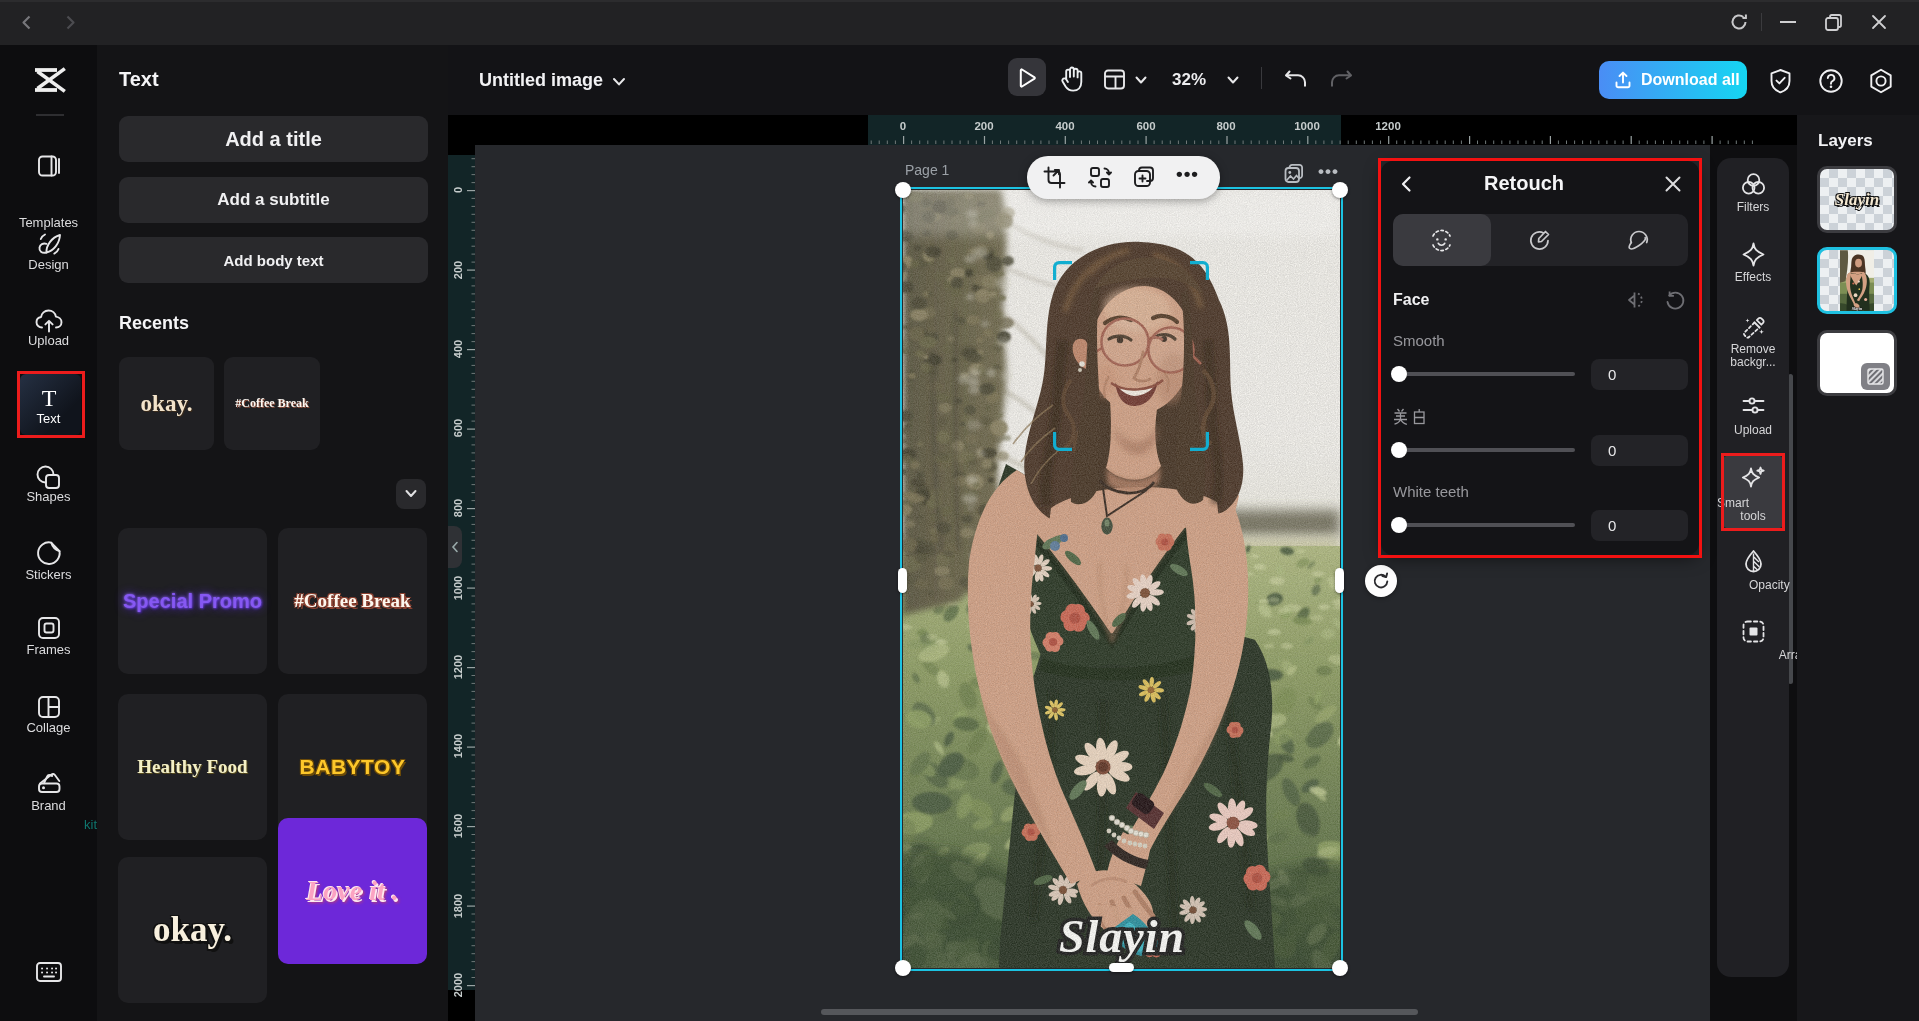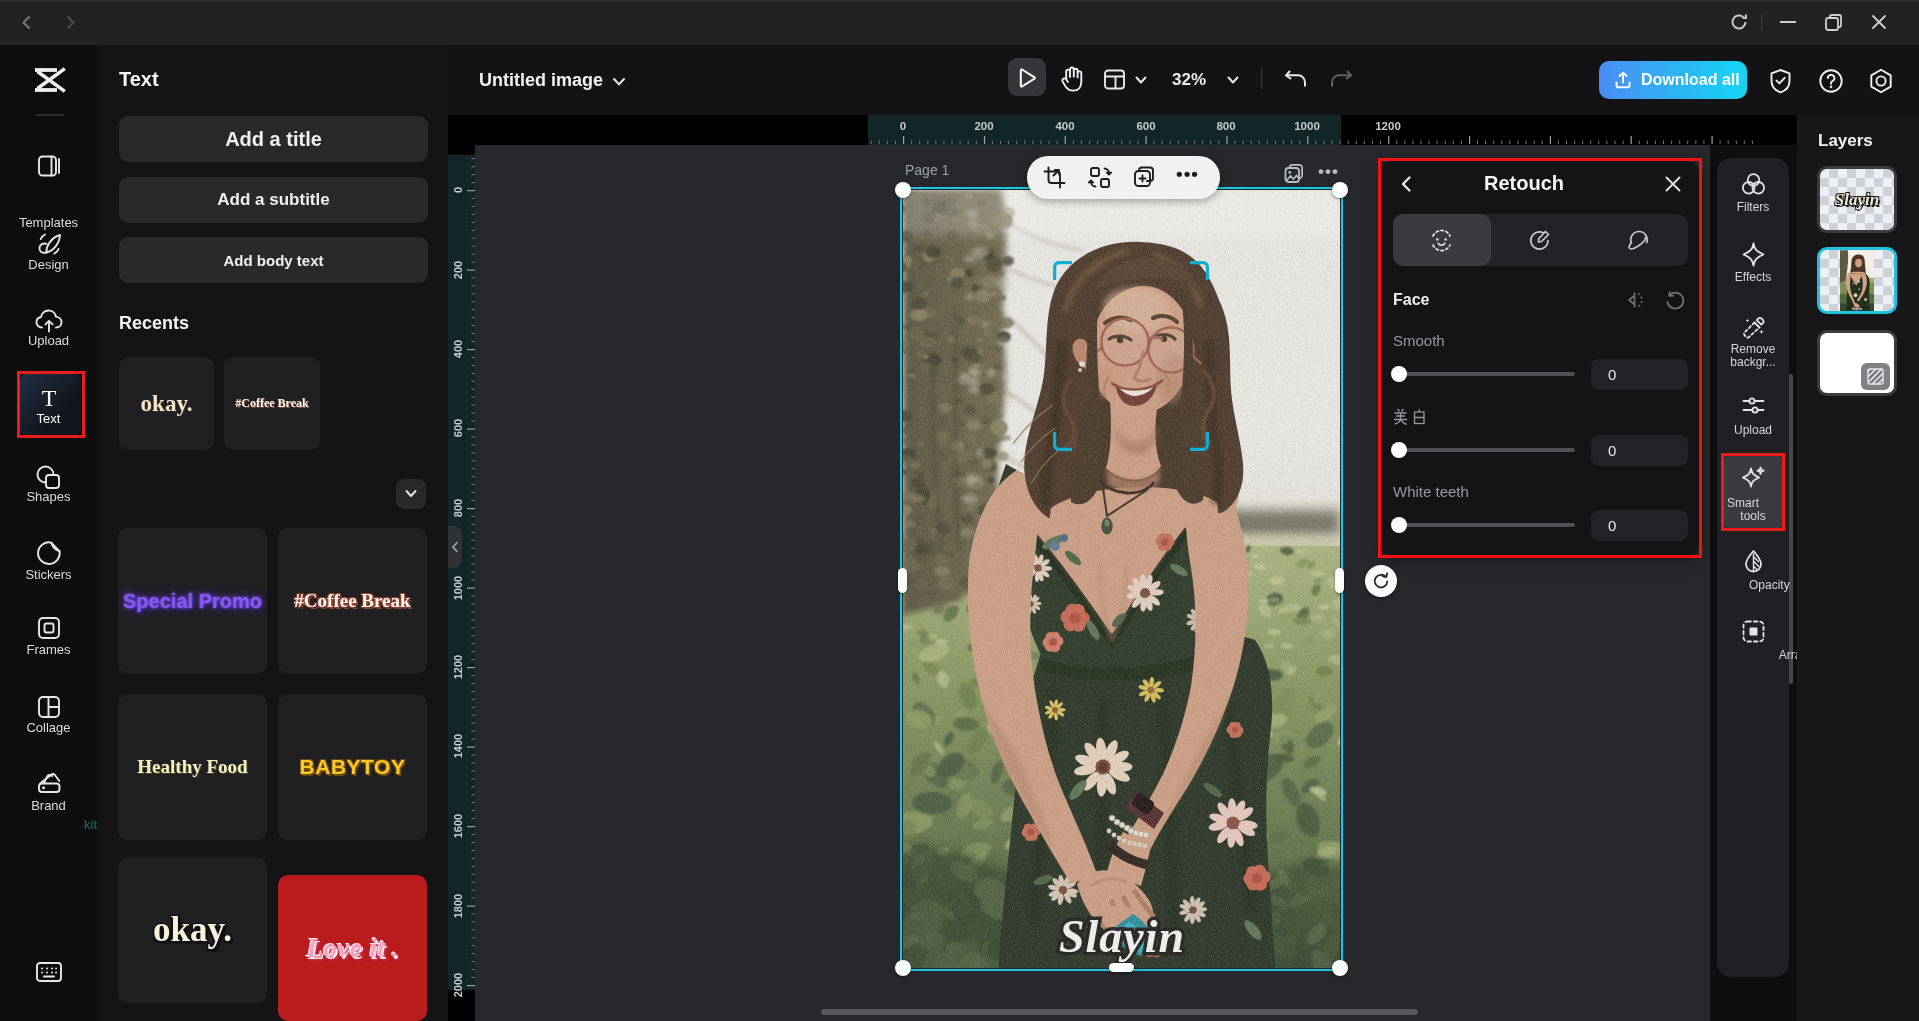--- a/index.html
+++ b/index.html
@@ -188,21 +188,21 @@
   </div>
 <div class="abs" style="left:118px;top:694px;width:149px;height:146px;border-radius:10px;background:#202023;display:flex;align-items:center;justify-content:center;">
     <span style="font-family:'Liberation Serif',serif;font-size:19px;font-weight:700;color:#f4f0c6;text-shadow:1px 1px 0 #55491c;">Healthy Food</span>
   </div>
 <div class="abs" style="left:278px;top:694px;width:149px;height:146px;border-radius:10px;background:#202023;display:flex;align-items:center;justify-content:center;">
     <span style="font-size:21px;font-weight:800;letter-spacing:0.5px;color:#fdc72a;text-shadow:1.5px 1.5px 0 #6b4a08,-1px -1px 0 #6b4a08,1px -1px 0 #6b4a08,-1px 1px 0 #6b4a08;">BABYTOY</span>
   </div>
 <div class="abs" style="left:118px;top:857px;width:149px;height:146px;border-radius:10px;background:#202023;display:flex;align-items:center;justify-content:center;">
     <span style="font-family:'Liberation Serif',serif;font-size:35px;font-weight:700;color:#f8f0de;text-shadow:2px 2px 0 #111,-1.5px -1.5px 0 #111,1.5px -1.5px 0 #111,-1.5px 1.5px 0 #111,3px 3px 0 #111;">okay.</span>
   </div>
-<div class="abs" style="left:278px;top:875px;width:149px;height:146px;border-radius:10px;background:#b91c1c;display:flex;align-items:center;justify-content:center;">
+<div class="abs" style="left:278px;top:818px;width:149px;height:146px;border-radius:10px;background:#6d28d9;display:flex;align-items:center;justify-content:center;">
     <span style="font-family:'Liberation Serif',serif;font-style:italic;font-size:28px;font-weight:700;color:#fba3c2;text-shadow:1.5px 1.5px 0 #fde8ef,-1px -1px 0 #fde8ef,2.5px 2.5px 3px #c2426a;">Love it .</span>
   </div>
 <div class="abs" style="left:448px;top:115px;width:1262px;height:906px;background:#26282c;"></div>
 <div class="abs" style="left:1710px;top:115px;width:87px;height:906px;background:#0e0e10;"></div>
 <div class="abs" style="left:448px;top:115px;width:1349px;height:30px;background:#000;"></div>
 <div class="abs" style="left:868px;top:115px;width:473px;height:30px;background:#122527;"></div>
 <div class="abs" style="left:448px;top:115px;width:1349px;height:30px;">
     <div class="abs" style="left:425px;top:5px;width:60px;text-align:center;font-size:11.5px;font-weight:700;color:#c6cccc;">0</div>
     <div class="abs" style="left:506px;top:5px;width:60px;text-align:center;font-size:11.5px;font-weight:700;color:#c6cccc;">200</div>
     <div class="abs" style="left:587px;top:5px;width:60px;text-align:center;font-size:11.5px;font-weight:700;color:#c6cccc;">400</div>
@@ -1643,21 +1643,21 @@
     </svg>
   </div>
 <div class="abs" style="left:1717px;top:423px;width:72px;text-align:center;font-size:12px;color:#d6d6d8;">Upload</div>
 <div class="abs" style="left:1722px;top:455px;width:62px;height:74px;border-radius:8px;background:#3a3a3f;"></div>
 <div class="abs" style="left:1717px;top:464px;width:72px;display:flex;justify-content:center;">
     <svg width="27" height="27" viewBox="0 0 27 27">
       <path d="M11,4.5 c0.7,4.6 2.3,6.6 8.2,9 c-5.9,2.4 -7.5,4.4 -8.2,9 c-0.7,-4.6 -2.3,-6.6 -8.2,-9 c5.9,-2.4 7.5,-4.4 8.2,-9 Z" stroke="#e4e4e6" stroke-width="1.8" fill="none" stroke-linecap="round" stroke-linejoin="round"></path>
       <path d="M20.5,3.5 l0.8,2.4 l2.4,0.8 l-2.4,0.8 l-0.8,2.4 l-0.8,-2.4 l-2.4,-0.8 l2.4,-0.8 Z" stroke="#e4e4e6" stroke-width="1.8" fill="none" stroke-linecap="round" stroke-linejoin="round"></path>
     </svg>
   </div>
-<div class="abs" style="left:1717px;top:496px;width:52px;text-align:center;font-size:12px;color:#d6d6d8;">Smart</div>
+<div class="abs" style="left:1717px;top:496px;width:52px;text-align:left;font-size:12px;color:#d6d6d8;">Smart</div>
 <div class="abs" style="left:1717px;top:509px;width:72px;text-align:center;font-size:12px;color:#d6d6d8;">tools</div>
 <div class="abs" style="left:1721px;top:453px;width:64px;height:78px;border:3px solid #ec1c1c;"></div>
 <div class="abs" style="left:1717px;top:548px;width:72px;display:flex;justify-content:center;">
     <svg width="27" height="27" viewBox="0 0 27 27">
       <path d="M13.5,3 c4.6,5.2 7.5,9 7.5,13 a7.5,7.5 0 0 1 -15,0 c0,-4 2.9,-7.8 7.5,-13 Z" stroke="#e4e4e6" stroke-width="1.8" fill="none" stroke-linecap="round" stroke-linejoin="round"></path>
       <path d="M13.5,5.5 V23 M13.9,9 l5,5 M13.9,13.5 l5.5,5.5 M13.9,18.4 l3.6,3.6" stroke="#e4e4e6" stroke-width="1.4" fill="none"></path>
     </svg>
   </div>
 <div class="abs" style="left:1717px;top:578px;width:72px;text-align:center;font-size:12px;color:#d6d6d8;padding-left:32px;">Opacity</div>
 <div class="abs" style="left:1717px;top:618px;width:72px;display:flex;justify-content:center;">

